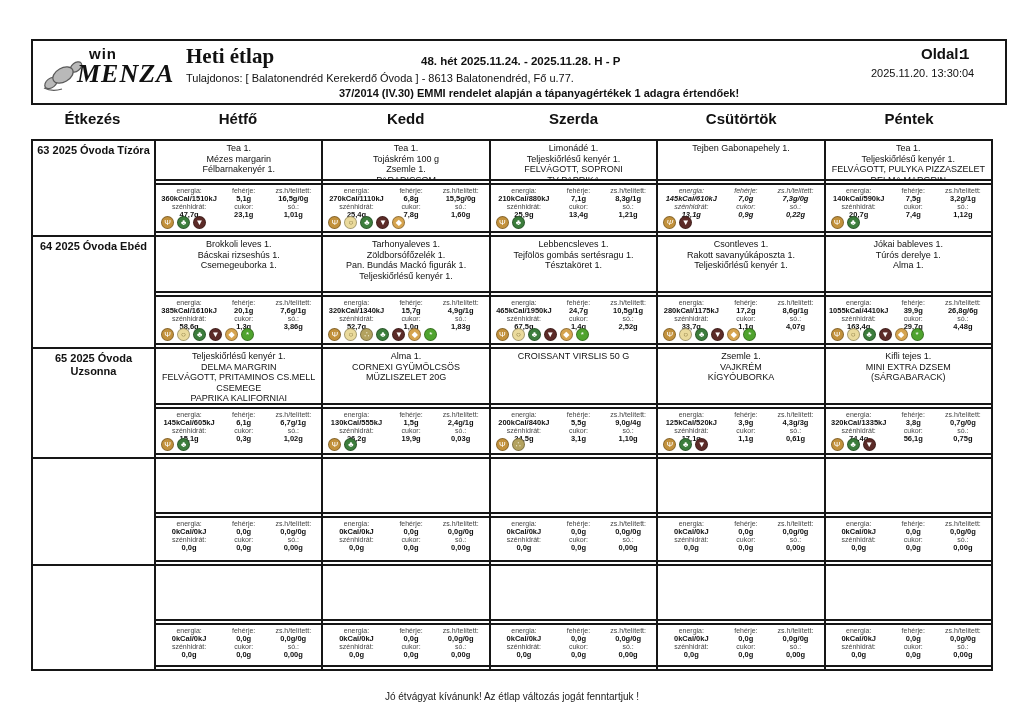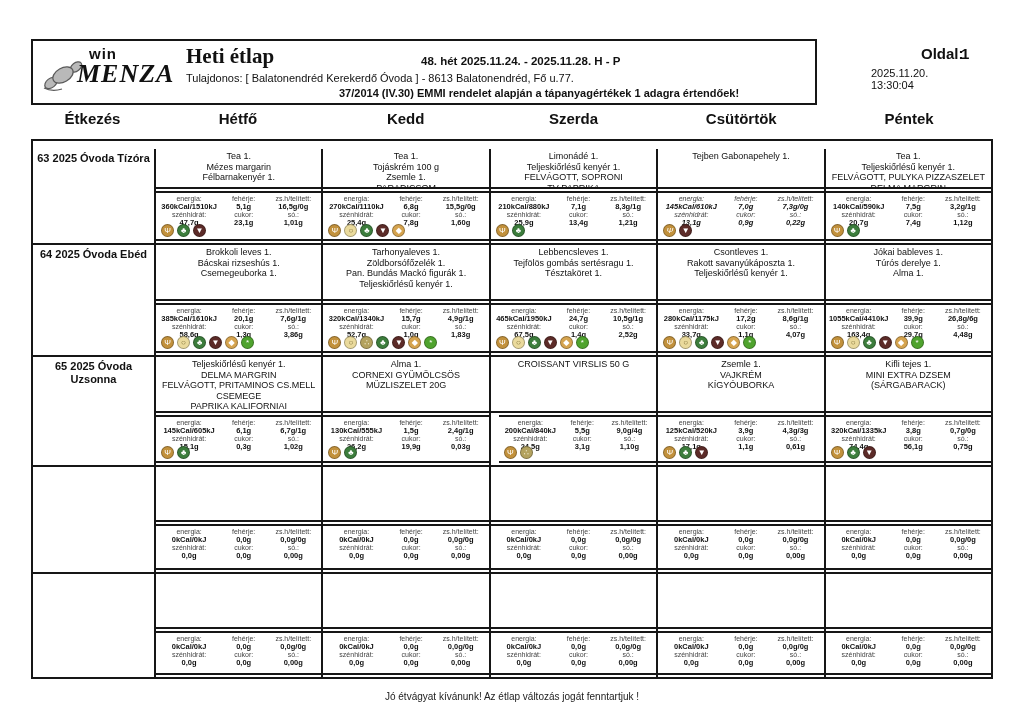--- a/index.html
+++ b/index.html
@@ -1,21 +1,21 @@
 <!DOCTYPE html>
 <html><head>
 <meta charset="utf-8">
 <style>
   html,body{margin:0;padding:0;}
   body{
     width:1024px;height:724px;position:relative;background:#ffffff;
     font-family:"Liberation Sans",sans-serif;color:#111;overflow:hidden;
   }
   
-  .hdrbox{position:absolute;left:31px;top:39px;width:786px;height:66px;
+  .hdrbox{position:absolute;left:31px;top:39px;width:976px;height:66px;
     border:2px solid #161616;box-sizing:border-box;background:#fff;}
   .logo-art{position:absolute;left:8px;top:16px;}
   .logo-win{position:absolute;left:56px;top:4px;font-size:15px;font-weight:700;letter-spacing:1px;}
   .logo-menza{position:absolute;left:44px;top:18px;font-family:"Liberation Serif",serif;
     font-style:italic;font-weight:700;font-size:26px;letter-spacing:1px;}
   .hdr-title{position:absolute;left:153px;top:3px;font-family:"Liberation Serif",serif;
     font-weight:700;font-size:21px;}
   .hdr-week{position:absolute;left:388px;top:14px;font-size:11.5px;font-weight:700;}
   .hdr-owner{position:absolute;left:153px;top:31px;font-size:11px;}
   .hdr-reg{position:absolute;left:306px;top:46px;font-size:11px;font-weight:600;}
@@ -80,21 +80,21 @@
 <div class="colheads">
   <span class="ch meal">Étkezés</span>
   <span class="ch day">Hétfő</span>
   <span class="ch day">Kedd</span>
   <span class="ch day">Szerda</span>
   <span class="ch day">Csütörtök</span>
   <span class="ch day">Péntek</span>
 </div>
 
 <div class="grid">
-    <div class="trow" style="height: 96px; margin-top: 8px;">
+    <div class="trow" style="height: 96px;">
       <div class="labelcell">
         <div>63 2025 Óvoda Tízóra</div>
       </div>
       <div class="cell">
         <div class="menu">
           <div>Tea 1.</div>
           <div>Mézes margarin</div>
           <div>Félbarnakenyér 1.</div>
         </div>
         <div class="nutri" style="height: 50px;">
@@ -454,21 +454,21 @@
           <div class="icons">
             <span class="aicon" style="background: rgb(194, 145, 60);">Ψ</span>
             <span class="aicon" style="background: rgb(60, 125, 60);">♣</span>
           </div>
         </div>
       </div>
       <div class="cell">
         <div class="menu">
           <div>CROISSANT VIRSLIS 50 G</div>
         </div>
-        <div class="nutri" style="height: 48px; margin-left: 8px;">
+        <div class="nutri" style="height: 48px;">
           <div class="ngrid">
             <div class="nlab">energia:</div>
             <div class="nlab">fehérje:</div>
             <div class="nlab">zs.h/telített:</div>
             <div class="nval">200kCal/840kJ</div>
             <div class="nval">5,5g</div>
             <div class="nval">9,0g/4g</div>
             <div class="nlab">szénhidrát:</div>
             <div class="nlab">cukor:</div>
             <div class="nlab">só.:</div>

